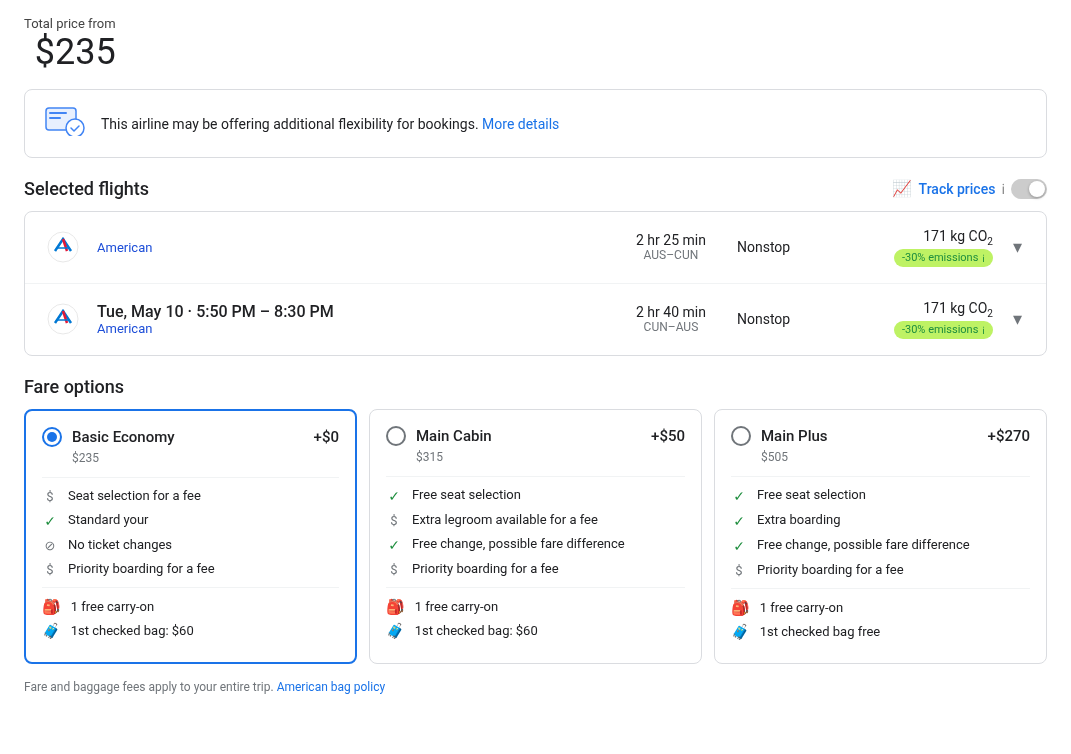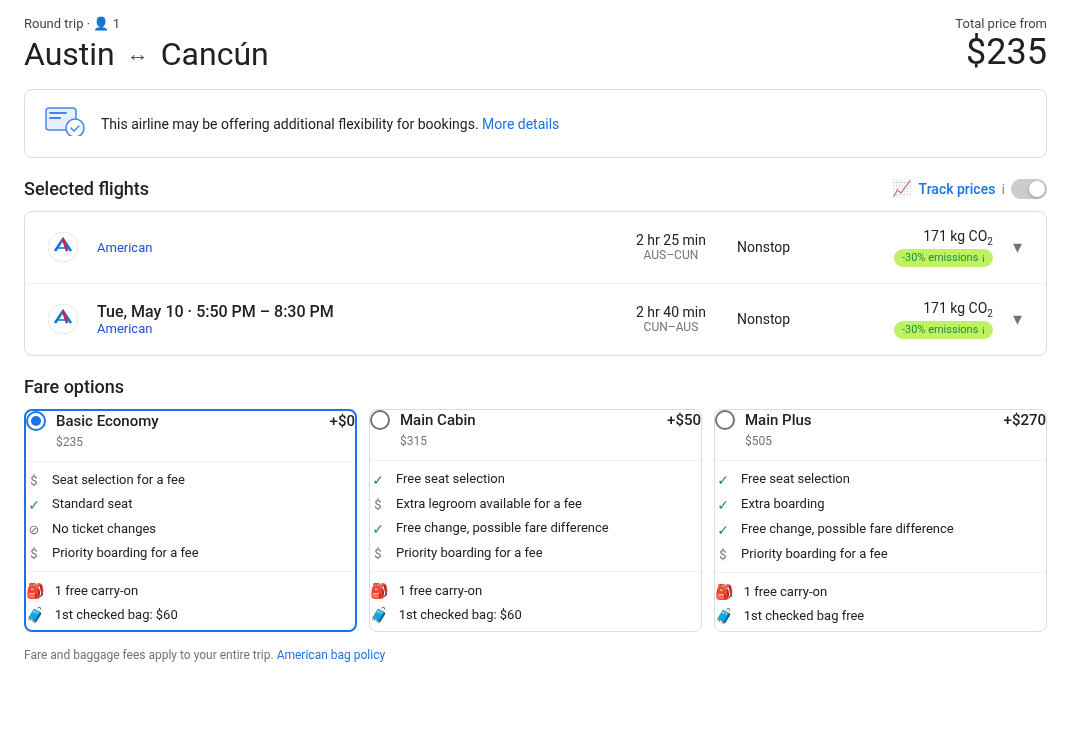--- a/index.html
+++ b/index.html
@@ -214,20 +214,21 @@
 
     .fare-options {
       display: grid;
       grid-template-columns: 1fr 1fr 1fr;
       gap: 12px;
       margin-bottom: 16px;
     }
     .fare-card {
       border: 1px solid #dadce0;
       border-radius: 8px;
+      padding: 16px;
       position: relative;
     }
     .fare-card.selected {
       border: 2px solid #1a73e8;
     }
     .fare-header {
       display: flex;
       align-items: center;
       justify-content: space-between;
       margin-bottom: 4px;
@@ -327,33 +328,20 @@
 
     .co2-sub {
       font-size: 10px;
       vertical-align: sub;
     }
   </style>
 </head>
 <body>
 
 <div class="top-bar">
-  <div>
-    <div class="trip-info">
-      <span>Round trip</span>
-      <span> · </span>
-      <span>👤</span>
-      <span>1</span>
-    </div>
-    <div class="trip-title">
-      <span>Austin</span>
-      <span class="arrow">↔</span>
-      <span>Cancún</span>
-    </div>
-  </div>
   <div class="price-block">
     <div class="price-label">Total price from</div>
     <div class="price-value">$235</div>
   </div>
 </div>
 
 <div class="flexibility-banner">
   <div class="flexibility-icon">
     <svg width="40" height="32" viewBox="0 0 40 32" fill="none">
       <rect x="1" y="4" width="30" height="22" rx="3" fill="#e8f0fe" stroke="#4285f4" stroke-width="1.5"></rect>
@@ -454,21 +442,21 @@
       <span class="fare-price-diff">+$0</span>
     </div>
     <div class="fare-total">$235</div>
     <hr class="fare-divider">
     <div class="fare-feature">
       <span class="feature-icon icon-dollar">$</span>
       <span>Seat selection for a fee</span>
     </div>
     <div class="fare-feature">
       <span class="feature-icon icon-check">✓</span>
-      <span>Standard seat</span>
+      <span>Standard your</span>
     </div>
     <div class="fare-feature">
       <span class="feature-icon icon-no">⊘</span>
       <span>No ticket changes</span>
     </div>
     <div class="fare-feature">
       <span class="feature-icon icon-dollar">$</span>
       <span>Priority boarding for a fee</span>
     </div>
     <div class="baggage-section">

